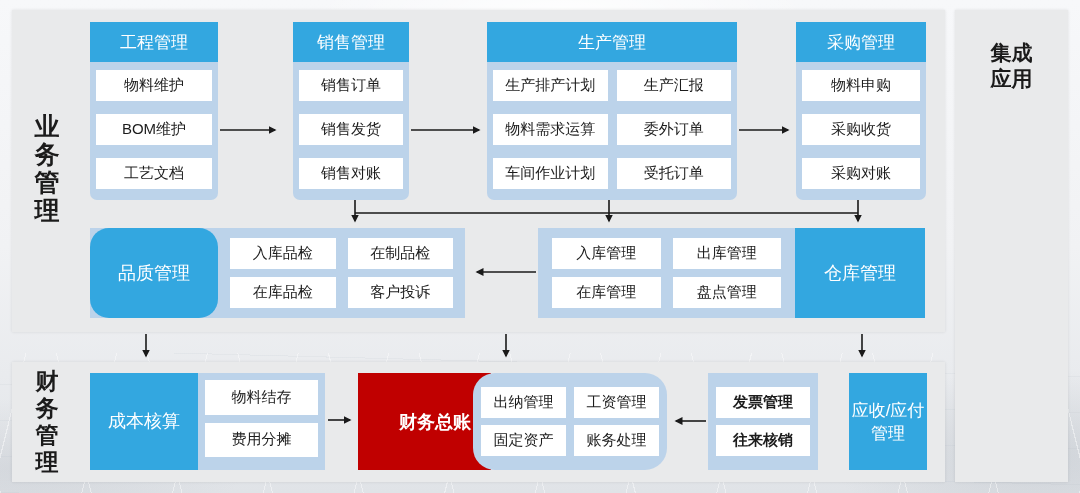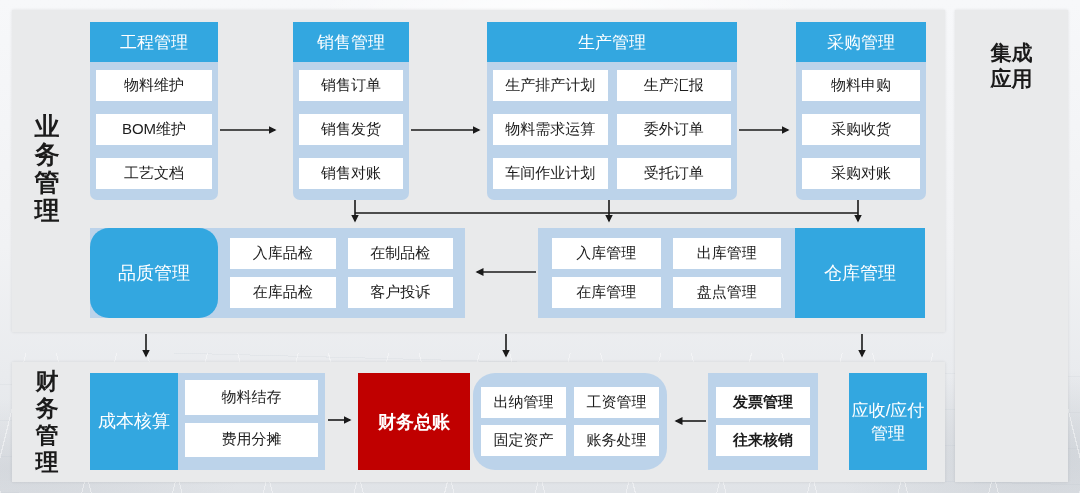--- a/index.html
+++ b/index.html
@@ -131,28 +131,28 @@
     <div class="grid22" style="padding:10px 14px;">
       <div class="wbox">入库管理</div>
       <div class="wbox">出库管理</div>
       <div class="wbox">在库管理</div>
       <div class="wbox">盘点管理</div>
     </div>
     <div class="bluebig" style="width:130px;">仓库管理</div>
   </div>
 
   <div class="abs grow" style="left:90px;top:373px;width:235px;height:97px;">
-    <div class="bluebig" style="width:88px;">成本核算</div>
+    <div class="bluebig" style="width:108px;">成本核算</div>
     <div class="stack2">
       <div class="wbox">物料结存</div>
       <div class="wbox">费用分摊</div>
     </div>
   </div>
 
-  <div class="abs redbox" style="left:358px;top:373px;width:112px;height:97px;">财务总账</div>
+  <div class="abs redbox" style="left:358px;top:373px;width:112px;height:97px;padding-left:21px;">财务总账</div>
 
   <div class="abs grow" style="left:473px;top:373px;width:194px;height:97px;border-radius:22px;">
     <div class="grid22" style="padding:14px 8px;gap:7px 8px;">
       <div class="wbox">出纳管理</div>
       <div class="wbox">工资管理</div>
       <div class="wbox">固定资产</div>
       <div class="wbox">账务处理</div>
     </div>
   </div>
 

